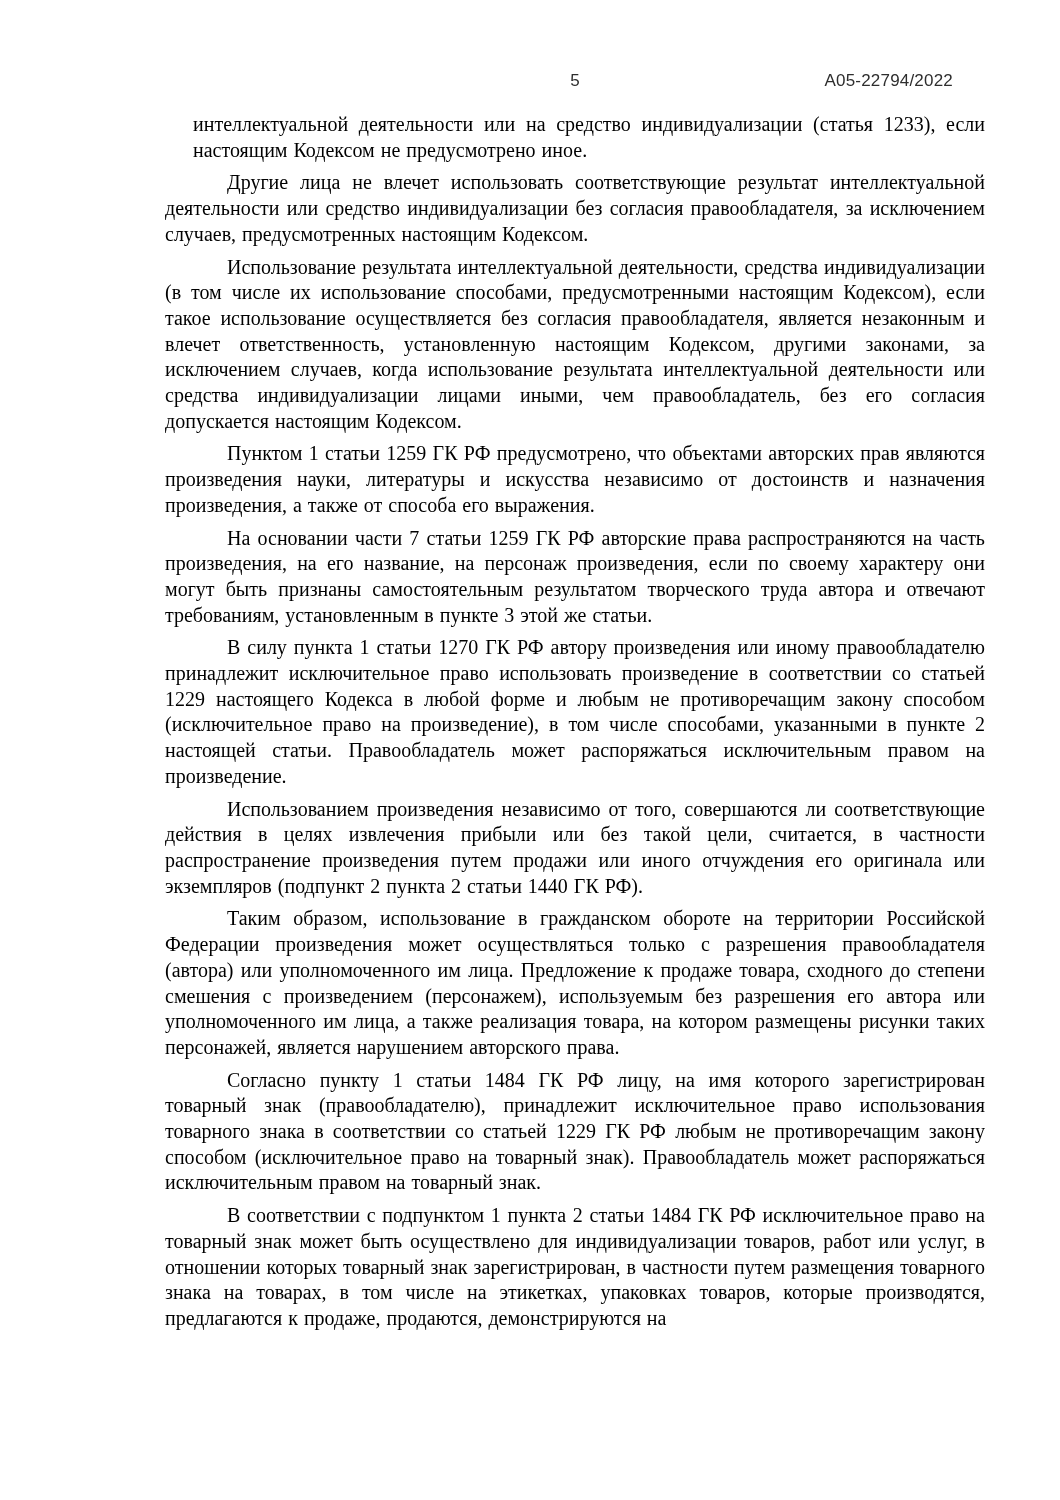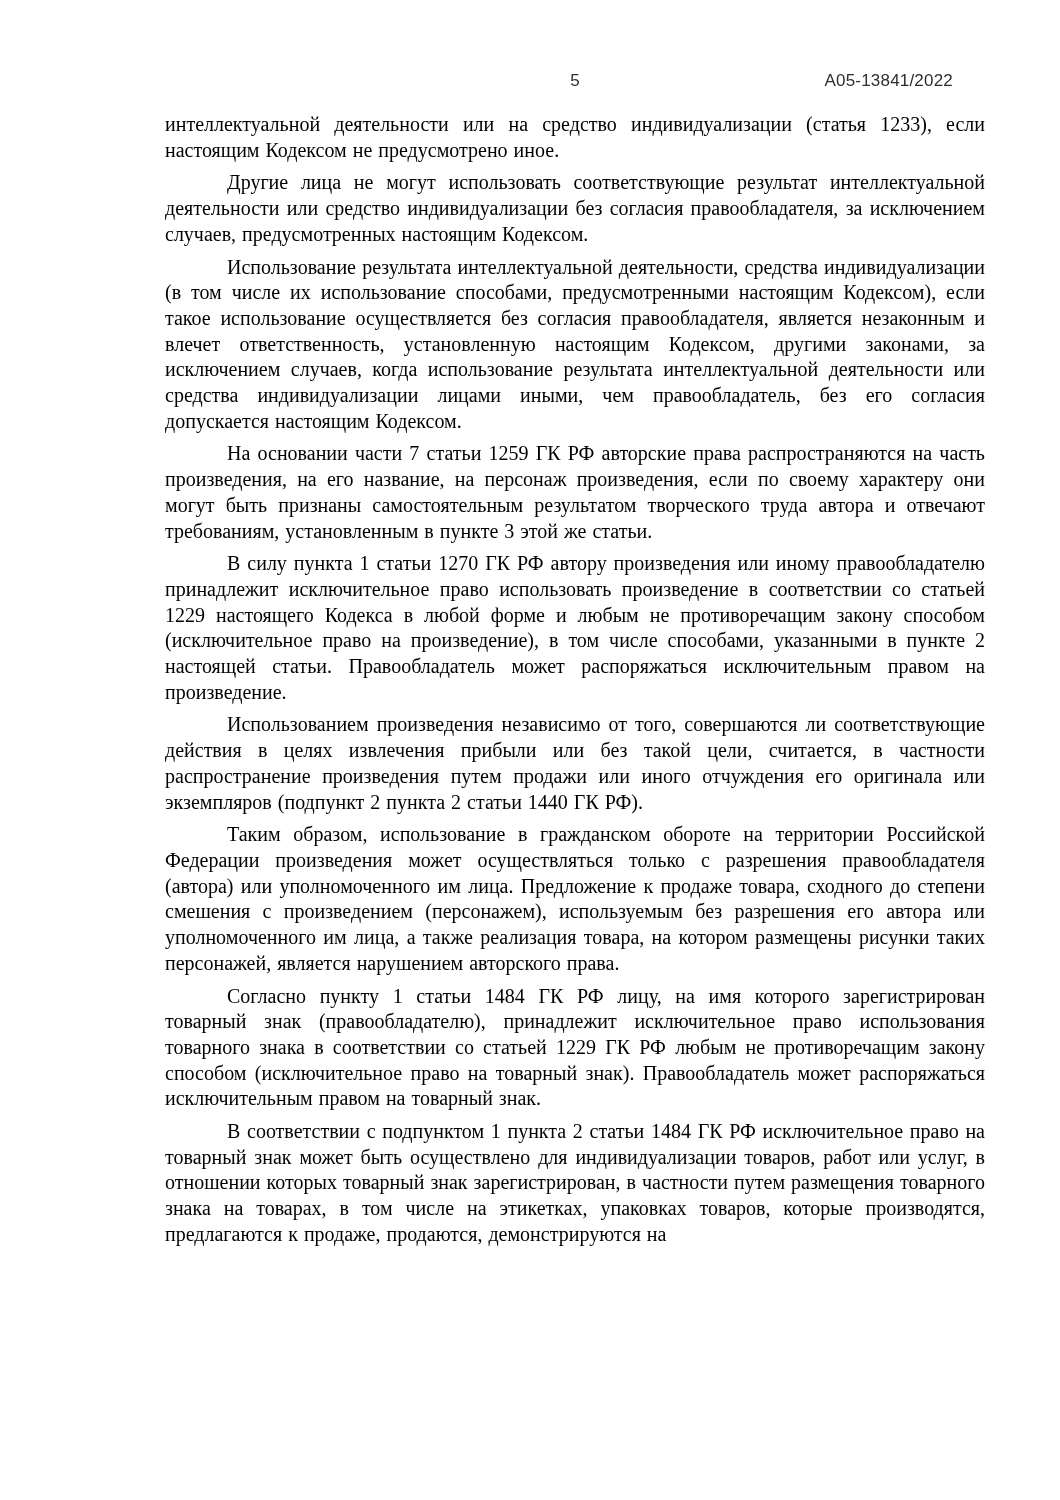--- a/index.html
+++ b/index.html
@@ -49,36 +49,37 @@
   .para {
     font-size: 20px;
     line-height: 25.7px;
     text-align: justify;
     text-indent: 62px;
     margin-top: 7px;
     word-spacing: 1px;
   }
 
   .para.no-indent { text-indent: 0; }
-  .para:first-child { margin-top: 0; }
+  .para:first-child { margin-top: 0; margin-left: 28px; }
 </style>
 </head>
 <body>
 
 <div class="page">
 
   <div class="header">
     <span class="page-num">5</span>
-    <span class="case-num">А05-13841/2022</span>
+    <span class="case-num">А05-22794/2022</span>
   </div>
 
   <div class="body" id="paragraphs">
       <p class="para no-indent">интеллектуальной деятельности или на средство индивидуализации (статья 1233), если настоящим Кодексом не предусмотрено иное.</p>
-      <p class="para">Другие лица не могут использовать соответствующие результат интеллектуальной деятельности или средство индивидуализации без согласия правообладателя, за исключением случаев, предусмотренных настоящим Кодексом.</p>
+      <p class="para">Другие лица не влечет использовать соответствующие результат интеллектуальной деятельности или средство индивидуализации без согласия правообладателя, за исключением случаев, предусмотренных настоящим Кодексом.</p>
       <p class="para">Использование результата интеллектуальной деятельности, средства индивидуализации (в том числе их использование способами, предусмотренными настоящим Кодексом), если такое использование осуществляется без согласия правообладателя, является незаконным и влечет ответственность, установленную настоящим Кодексом, другими законами, за исключением случаев, когда использование результата интеллектуальной деятельности или средства индивидуализации лицами иными, чем правообладатель, без его согласия допускается настоящим Кодексом.</p>
+      <p class="para">Пунктом 1 статьи 1259 ГК РФ предусмотрено, что объектами авторских прав являются произведения науки, литературы и искусства независимо от достоинств и назначения произведения, а также от способа его выражения.</p>
       <p class="para">На основании части 7 статьи 1259 ГК РФ авторские права распространяются на часть произведения, на его название, на персонаж произведения, если по своему характеру они могут быть признаны самостоятельным результатом творческого труда автора и отвечают требованиям, установленным в пункте 3 этой же статьи.</p>
       <p class="para">В силу пункта 1 статьи 1270 ГК РФ автору произведения или иному правообладателю принадлежит исключительное право использовать произведение в соответствии со статьей 1229 настоящего Кодекса в любой форме и любым не противоречащим закону способом (исключительное право на произведение), в том числе способами, указанными в пункте 2 настоящей статьи. Правообладатель может распоряжаться исключительным правом на произведение.</p>
       <p class="para">Использованием произведения независимо от того, совершаются ли соответствующие действия в целях извлечения прибыли или без такой цели, считается, в частности распространение произведения путем продажи или иного отчуждения его оригинала или экземпляров (подпункт 2 пункта 2 статьи 1440 ГК РФ).</p>
       <p class="para">Таким образом, использование в гражданском обороте на территории Российской Федерации произведения может осуществляться только с разрешения правообладателя (автора) или уполномоченного им лица. Предложение к продаже товара, сходного до степени смешения с произведением (персонажем), используемым без разрешения его автора или уполномоченного им лица, а также реализация товара, на котором размещены рисунки таких персонажей, является нарушением авторского права.</p>
       <p class="para">Согласно пункту 1 статьи 1484 ГК РФ лицу, на имя которого зарегистрирован товарный знак (правообладателю), принадлежит исключительное право использования товарного знака в соответствии со статьей 1229 ГК РФ любым не противоречащим закону способом (исключительное право на товарный знак). Правообладатель может распоряжаться исключительным правом на товарный знак.</p>
       <p class="para">В соответствии с подпунктом 1 пункта 2 статьи 1484 ГК РФ исключительное право на товарный знак может быть осуществлено для индивидуализации товаров, работ или услуг, в отношении которых товарный знак зарегистрирован, в частности путем размещения товарного знака на товарах, в том числе на этикетках, упаковках товаров, которые производятся, предлагаются к продаже, продаются, демонстрируются на</p>
     </div>
 
 </div>
 

